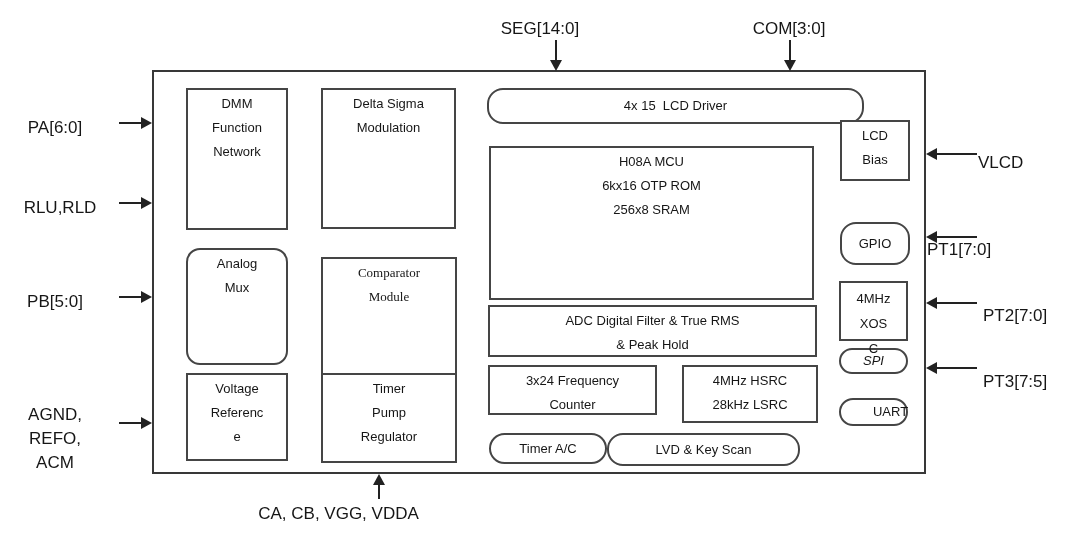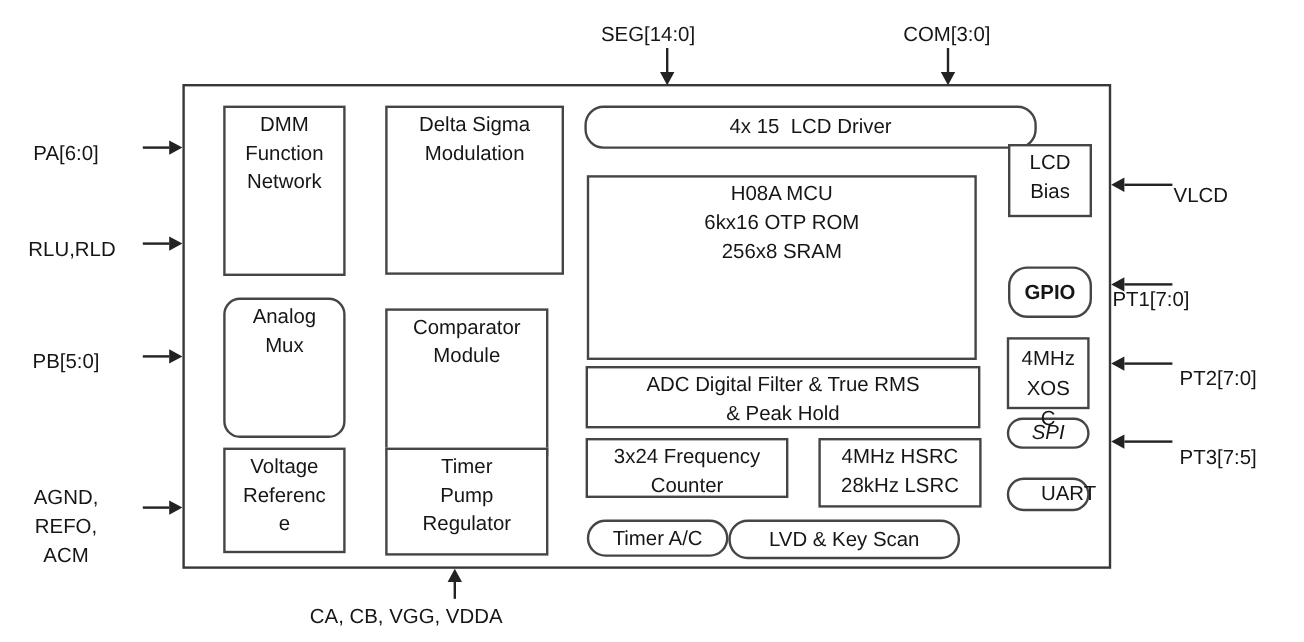--- a/index.html
+++ b/index.html
@@ -13,21 +13,21 @@
   }
   
   #outline{
     position:absolute;left:152px;top:70px;width:774px;height:404px;
     border:2px solid #383838;background:#fff;box-sizing:border-box;
   }
   
   .b{
     position:absolute;box-sizing:border-box;
     border:2px solid #454545;background:#fff;
-    text-align:center;font-size:17px;line-height:24px;
+    text-align:center;font-size:13px;line-height:24px;
     padding-top:2px;white-space:pre-wrap;
   }
   .vc{display:flex;align-items:center;justify-content:center;padding-top:0;border-radius:16px;}
   .xosc{line-height:25px;padding-top:3px;overflow:visible;z-index:2;background:transparent;}
   
   .pin{
     position:absolute;font-size:17px;line-height:24px;
     white-space:pre-wrap;text-align:center;
   }
   .pin.left-align{text-align:left;}
@@ -52,44 +52,44 @@
 
   <div class="b" style="left:186px;top:88px;width:102px;height:142px;">DMM
 Function
 Network</div>
   <div class="b" style="left:186px;top:248px;width:102px;height:117px;border-radius:14px;">Analog
 Mux</div>
   <div class="b" style="left:186px;top:373px;width:102px;height:88px;">Voltage
 Referenc
 e</div>
 
-  <div class="b" style="left:321px;top:88px;width:149px;height:141px;">Delta Sigma
+  <div class="b" style="left:321px;top:88px;width:135px;height:141px;">Delta Sigma
 Modulation</div>
-  <div class="b" style="left:321px;top:257px;width:136px;height:123px;">Comparator
+  <div class="b" style="left:321px;top:257px;width:136px;height:123px;font-family:Liberation Serif, serif;">Comparator
 Module</div>
   <div class="b" style="left:321px;top:373px;width:136px;height:90px;">Timer
 Pump
 Regulator</div>
 
   <div class="b vc" style="left:487px;top:88px;width:377px;height:36px;">4x 15  LCD Driver</div>
   <div class="b" style="left:489px;top:146px;width:325px;height:154px;">H08A MCU
 6kx16 OTP ROM
 256x8 SRAM</div>
   <div class="b" style="left:488px;top:305px;width:329px;height:52px;">ADC Digital Filter &amp; True RMS
 &amp; Peak Hold</div>
   <div class="b" style="left:488px;top:365px;width:169px;height:50px;">3x24 Frequency
 Counter</div>
   <div class="b" style="left:682px;top:365px;width:136px;height:58px;">4MHz HSRC
 28kHz LSRC</div>
   <div class="b vc" style="left:489px;top:433px;width:118px;height:31px;">Timer A/C</div>
   <div class="b vc" style="left:607px;top:433px;width:193px;height:33px;">LVD &amp; Key Scan</div>
 
   <div class="b" style="left:840px;top:120px;width:70px;height:61px;">LCD
 Bias</div>
-  <div class="b vc" style="left:840px;top:222px;width:70px;height:43px;font-weight:bold;">GPIO</div>
+  <div class="b vc" style="left:840px;top:222px;width:70px;height:43px;">GPIO</div>
   <div class="b xosc" style="left:839px;top:281px;width:69px;height:60px;">4MHz
 XOS
 C</div>
   <div class="b vc" style="left:839px;top:348px;width:69px;height:26px;font-style:italic;">SPI</div>
   <div class="b vc" style="left:839px;top:398px;width:69px;height:28px;padding-left:34px;">UART</div>
 
   <div class="pin" style="left:5px;top:116px;width:100px;">PA[6:0]</div>
   <div class="pin" style="left:5px;top:196px;width:110px;">RLU,RLD</div>
   <div class="pin" style="left:5px;top:290px;width:100px;">PB[5:0]</div>
   <div class="pin" style="left:5px;top:403px;width:100px;">AGND,

